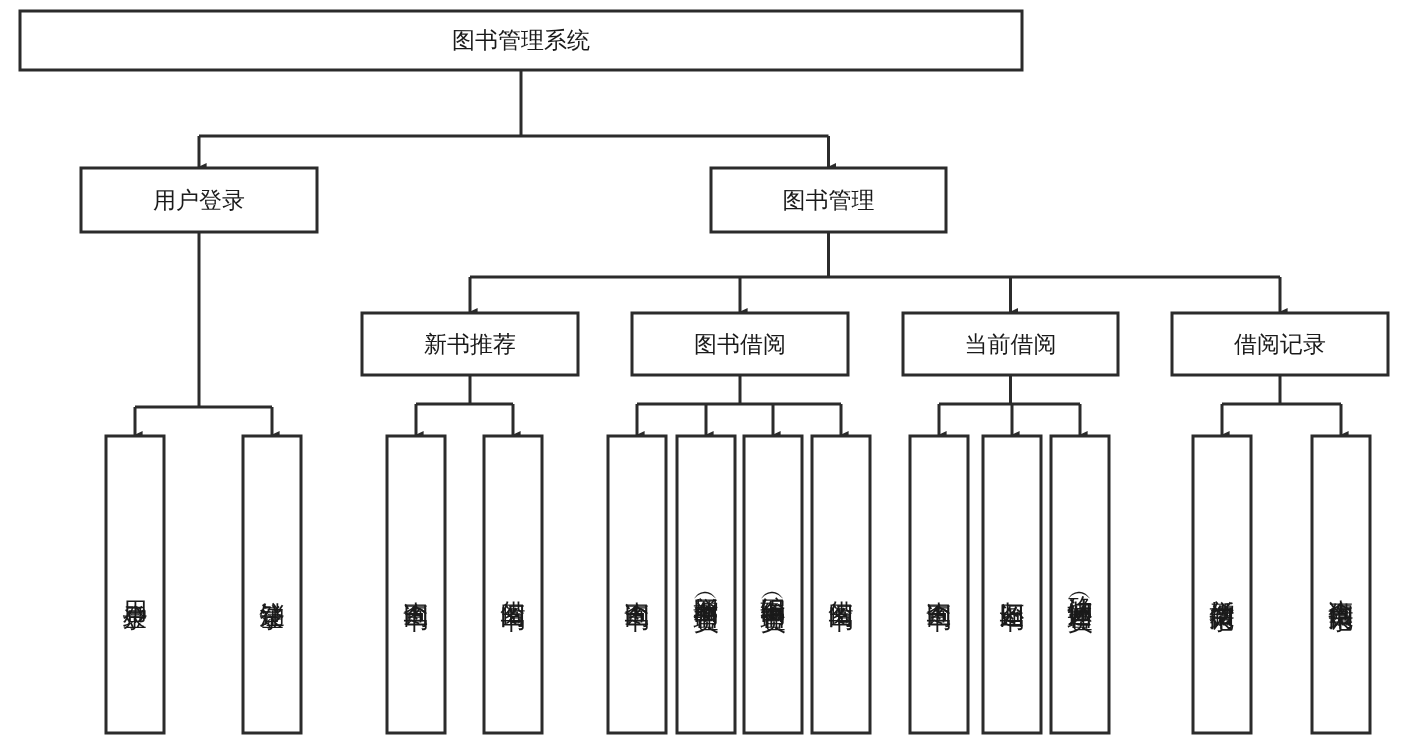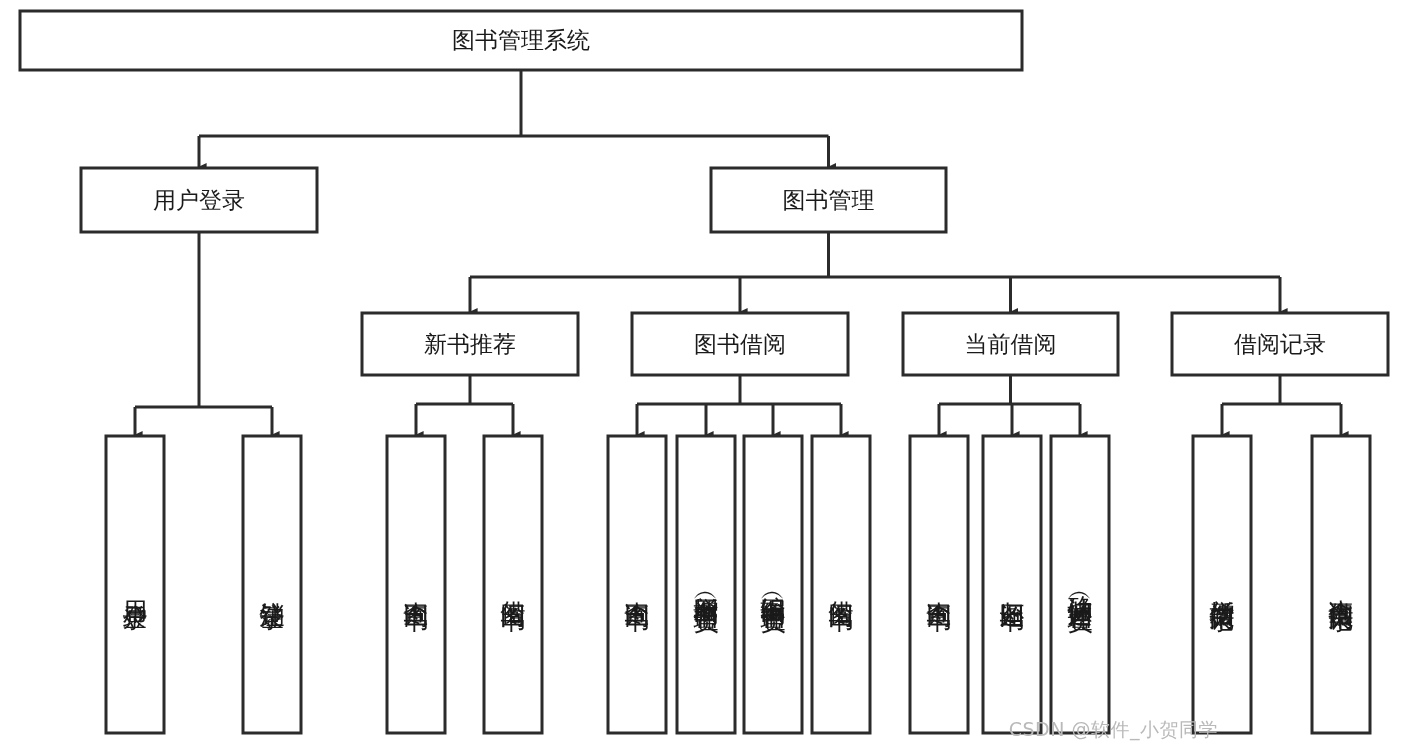--- a/index.html
+++ b/index.html
@@ -172,14 +172,13 @@
         <div class="vlabel">确认归还（管理员）</div>
       </div>
       <div class="vlabel-wrap" style="left: 1193px; top: 436px; width: 58px; height: 297px;">
         <div class="vlabel">新增借阅记录</div>
       </div>
       <div class="vlabel-wrap" style="left: 1312px; top: 436px; width: 58px; height: 297px;">
         <div class="vlabel">查询借阅记录</div>
       </div>
     </div>
 
-  <div class="watermark">CSDN @软件_小贺同学</div>
 </div>
 
 </body></html>

